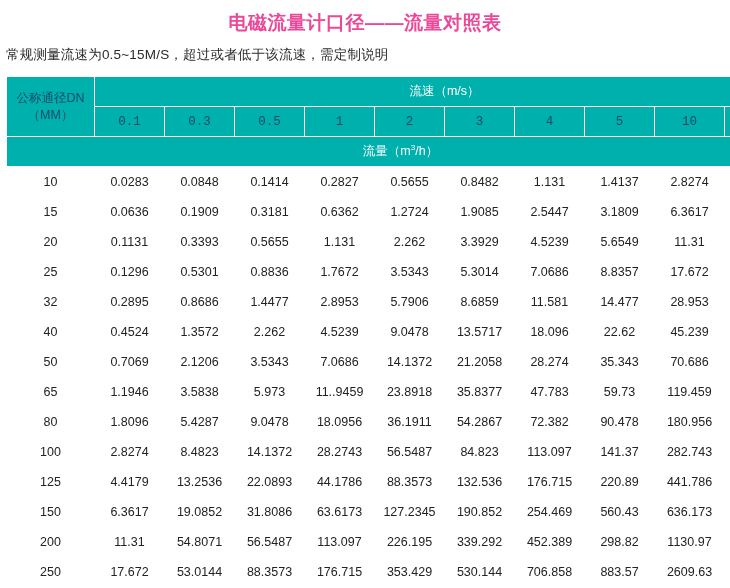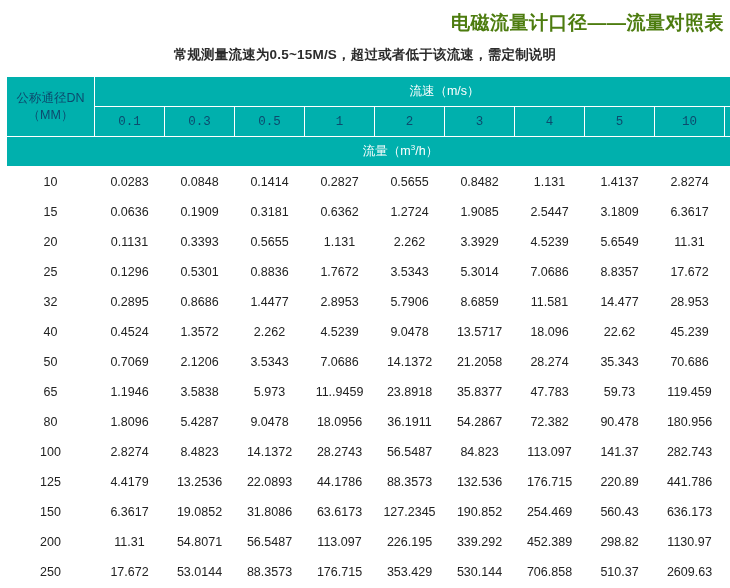--- a/index.html
+++ b/index.html
@@ -15,35 +15,34 @@
     overflow: hidden;
   }
   .page {
     width: 730px;
     height: 588px;
     position: relative;
     box-sizing: border-box;
     padding: 0 6px;
   }
   .title {
-    text-align: right;
+    text-align: center;
     font-size: 19px;
     font-weight: bold;
-    color: #4d7c0f;
+    color: #ec4899;
     padding-top: 10px;
     letter-spacing: 0.5px;
   }
   .subtitle {
-    text-align: center;
+    text-align: left;
     font-size: 13.5px;
     color: #2b2b2b;
     padding-top: 10px;
     padding-bottom: 12px;
     letter-spacing: 0.2px;
-    font-weight: bold;
   }
   table.flow-table {
     border-collapse: collapse;
     width: 718px;
     margin: 0 auto;
     table-layout: fixed;
   }
   table.flow-table td, table.flow-table th {
     border: 1px solid #ffffff;
     text-align: center;
@@ -313,19 +312,19 @@
         </tr>
         <tr>
           <td class="dncell">250</td>
           <td>17.672</td>
           <td>53.0144</td>
           <td>88.3573</td>
           <td>176.715</td>
           <td>353.429</td>
           <td>530.144</td>
           <td>706.858</td>
-          <td>510.37</td>
+          <td>883.57</td>
           <td>2609.63</td>
           <td>2650.7</td>
         </tr>
       </tbody>
   </table>
 </div>
 
 </body></html>

